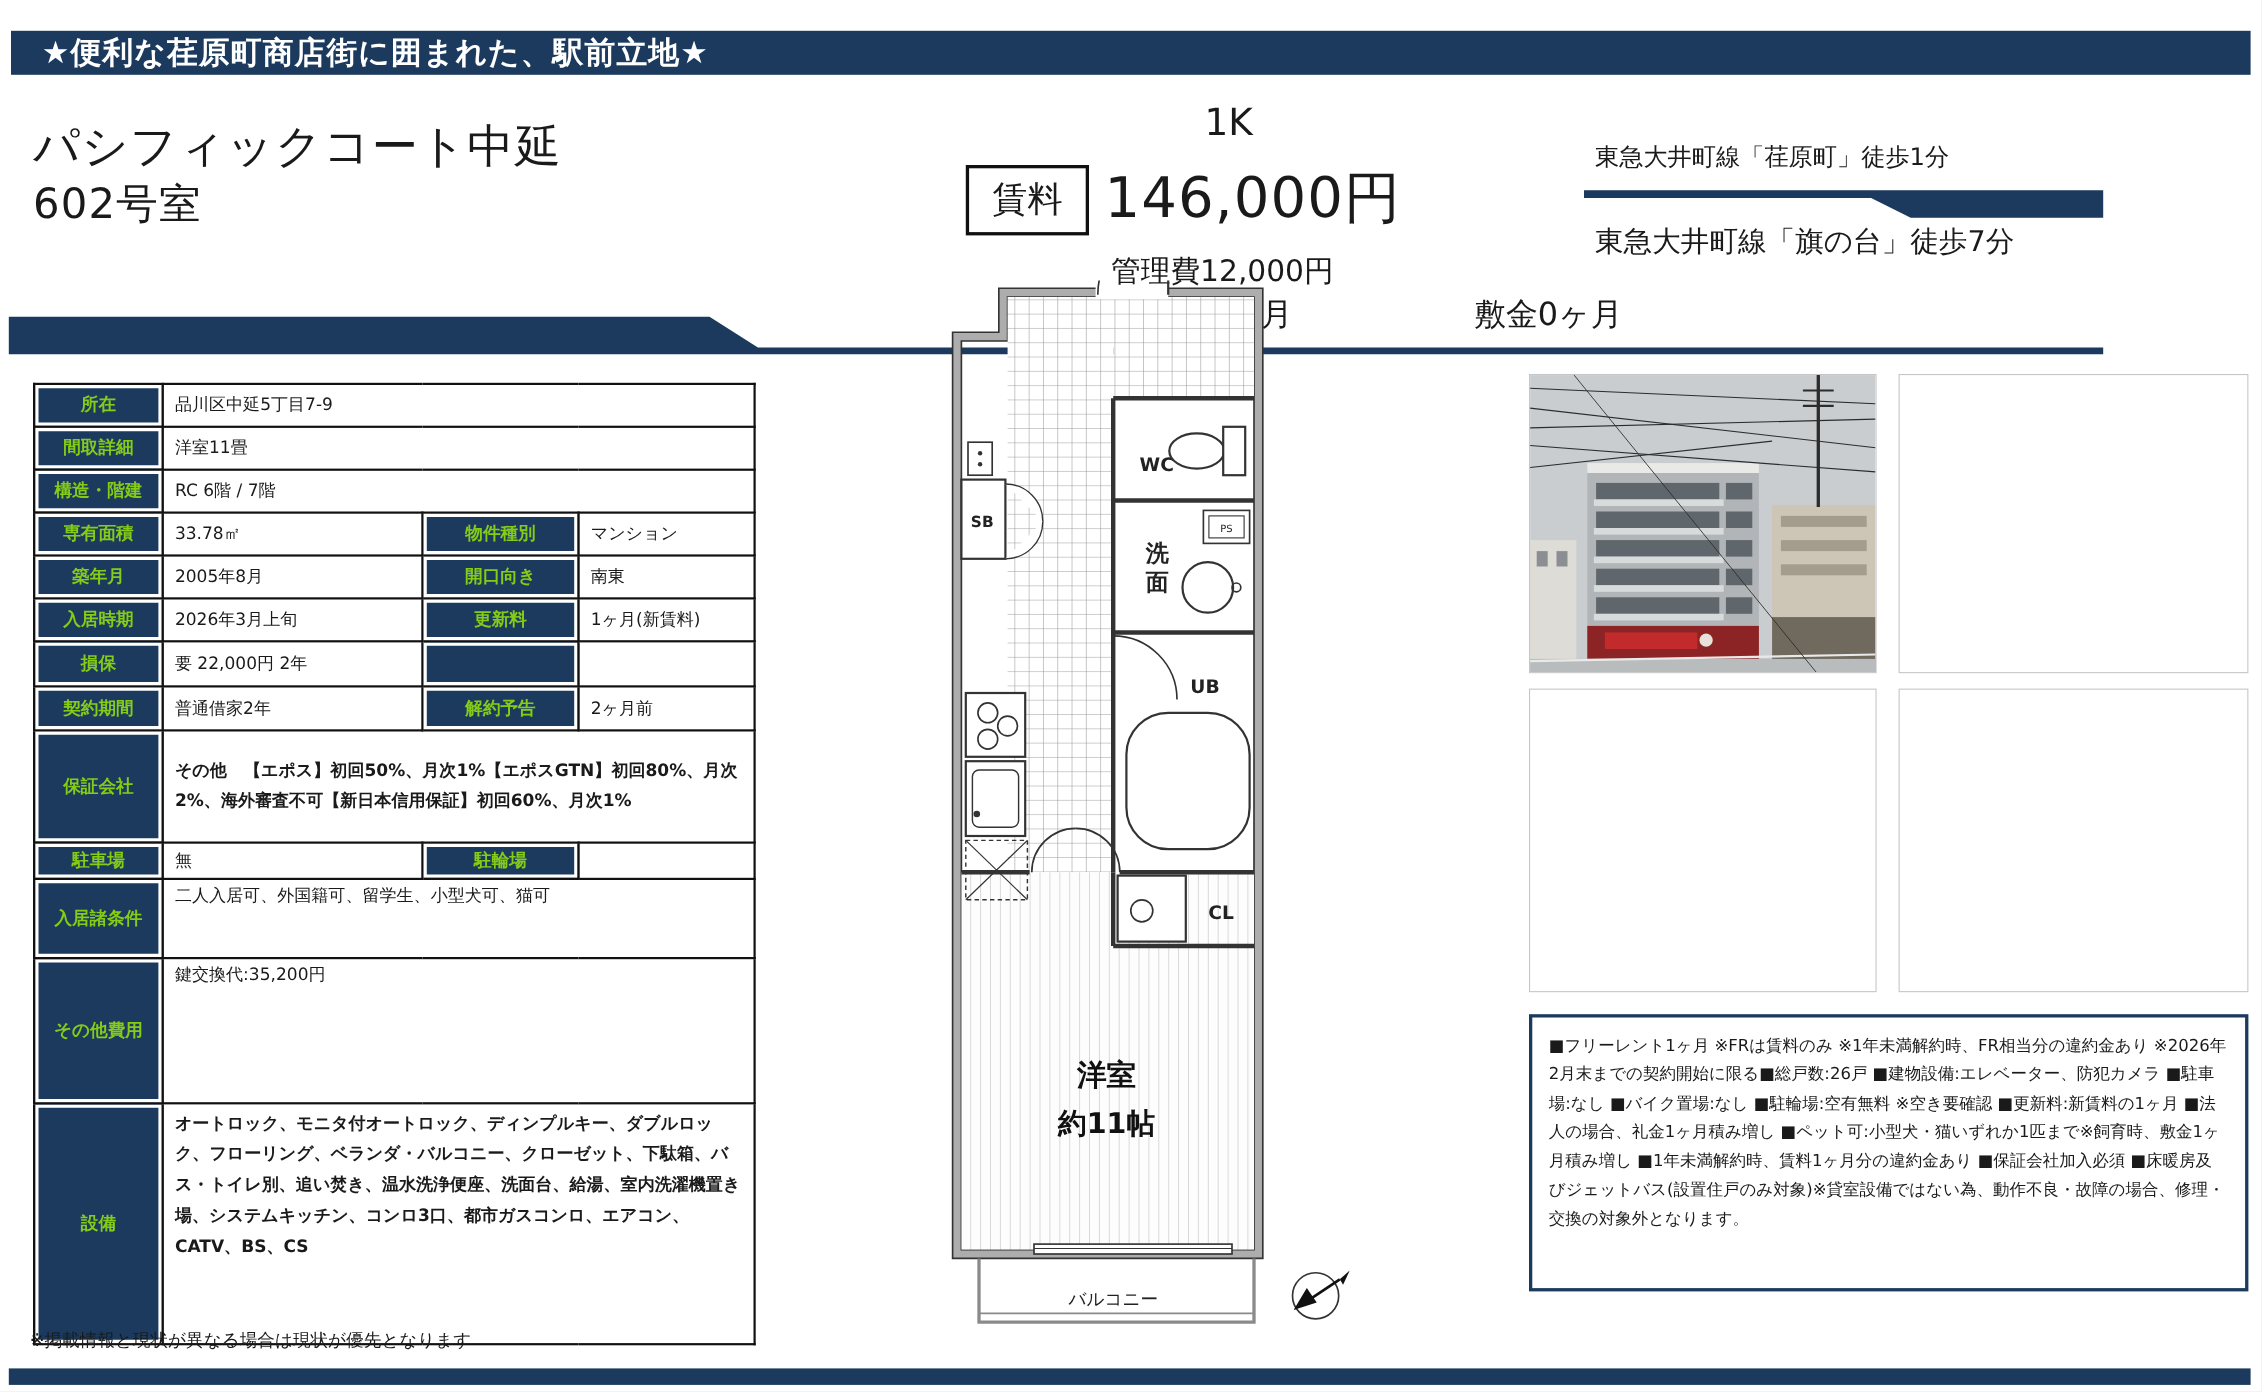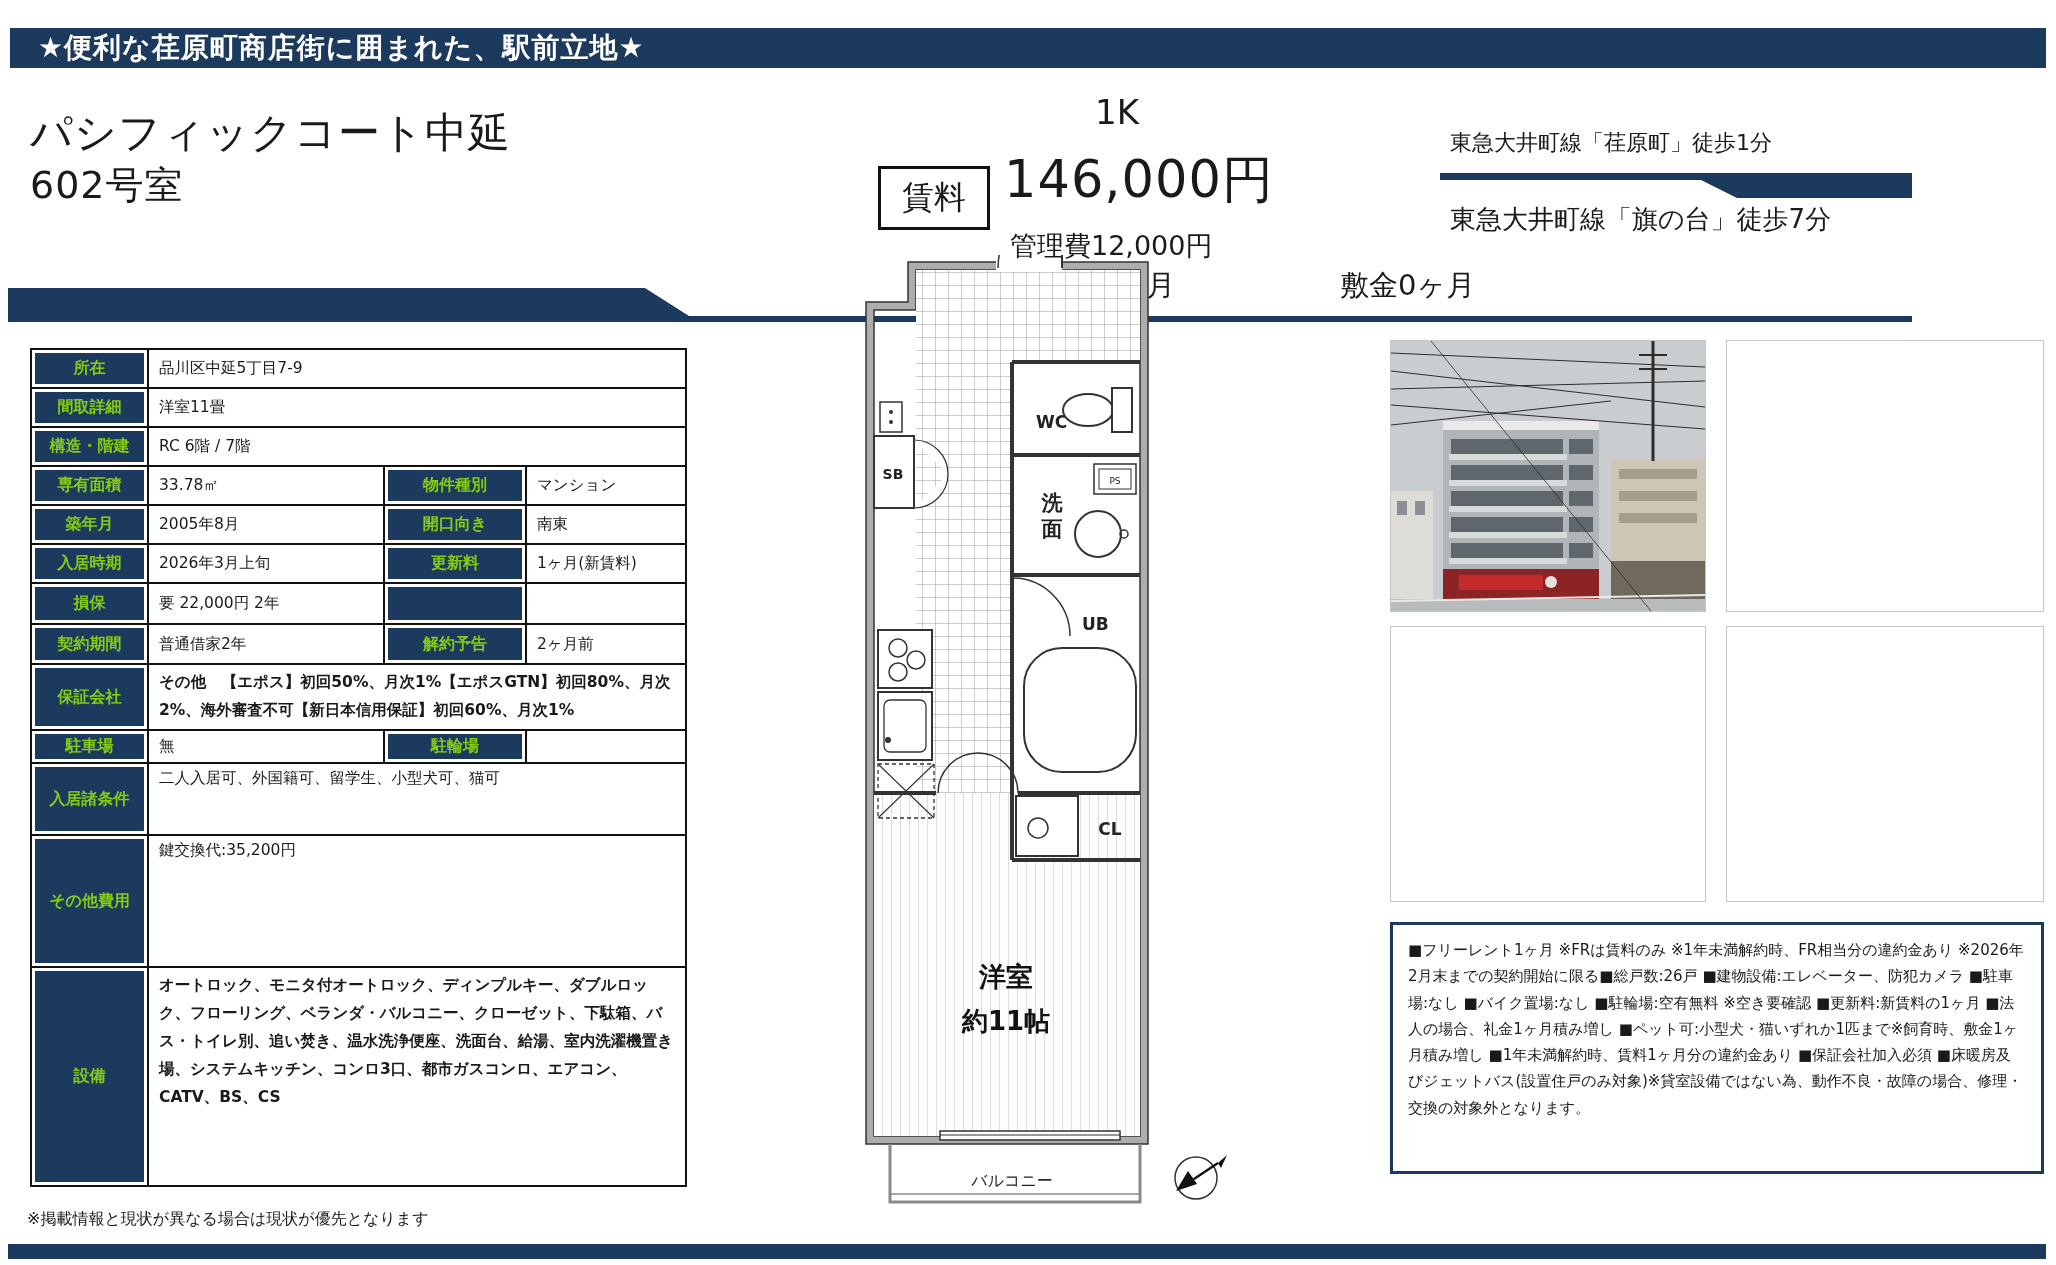--- a/index.html
+++ b/index.html
@@ -11,21 +11,21 @@
   .banner{left:10px;top:28px;width:2036px;height:40px;background:#1b3a5e;color:#fff;
           font-size:28px;font-weight:bold;line-height:40px;padding-left:28px;box-sizing:border-box;
           letter-spacing:1px;}
 
   .title1{left:30px;top:105px;font-size:42px;letter-spacing:1px;}
   .title2{left:30px;top:160px;font-size:38px;letter-spacing:1px;}
 
   
   .layout1k{left:1095px;top:92px;font-size:34px;}
   .rentbox{left:878px;top:150px;width:112px;height:64px;border:3px solid #111;
-           font-size:32px;display:flex;align-items:center;justify-content:center;box-sizing:border-box;margin-top:16px;}
+           font-size:32px;display:flex;align-items:center;justify-content:center;box-sizing:border-box;}
   .rentval{left:1004px;top:146px;font-size:51px;letter-spacing:1px;}
   .mgmt{left:1010px;top:228px;font-size:27px;}
   .reikin{left:1040px;top:266px;font-size:29px;}
   .shikikin{left:1340px;top:266px;font-size:29px;}
 
   
   .sta1{left:1450px;top:128px;font-size:22px;}
   .sta2{left:1450px;top:202px;font-size:26px;}
 
   
@@ -127,21 +127,21 @@
       <td>要 22,000円 2年</td>
       <th></th>
       <td></td>
     </tr>
     <tr style="height:40px">
       <th>契約期間</th>
       <td>普通借家2年</td>
       <th>解約予告</th>
       <td>2ヶ月前</td>
     </tr>
-    <tr style="height:66px">
+    <tr style="height:102px">
       <th>保証会社</th>
       <td colspan="3" class="wrap">その他　【エポス】初回50%、月次1%【エポスGTN】初回80%、月次2%、海外審査不可【新日本信用保証】初回60%、月次1%</td>
     </tr>
     <tr style="height:33px">
       <th>駐車場</th>
       <td>無</td>
       <th>駐輪場</th>
       <td></td>
     </tr>
     <tr style="height:72px">

